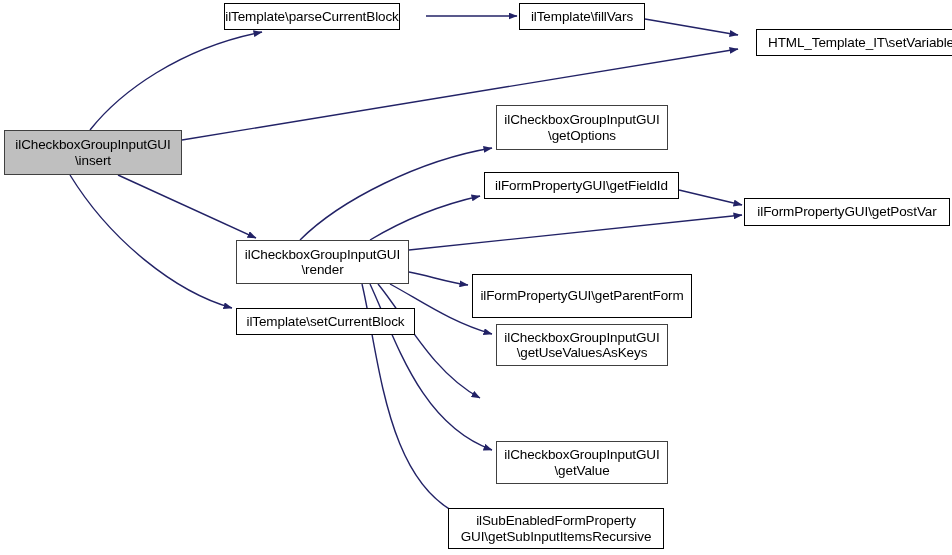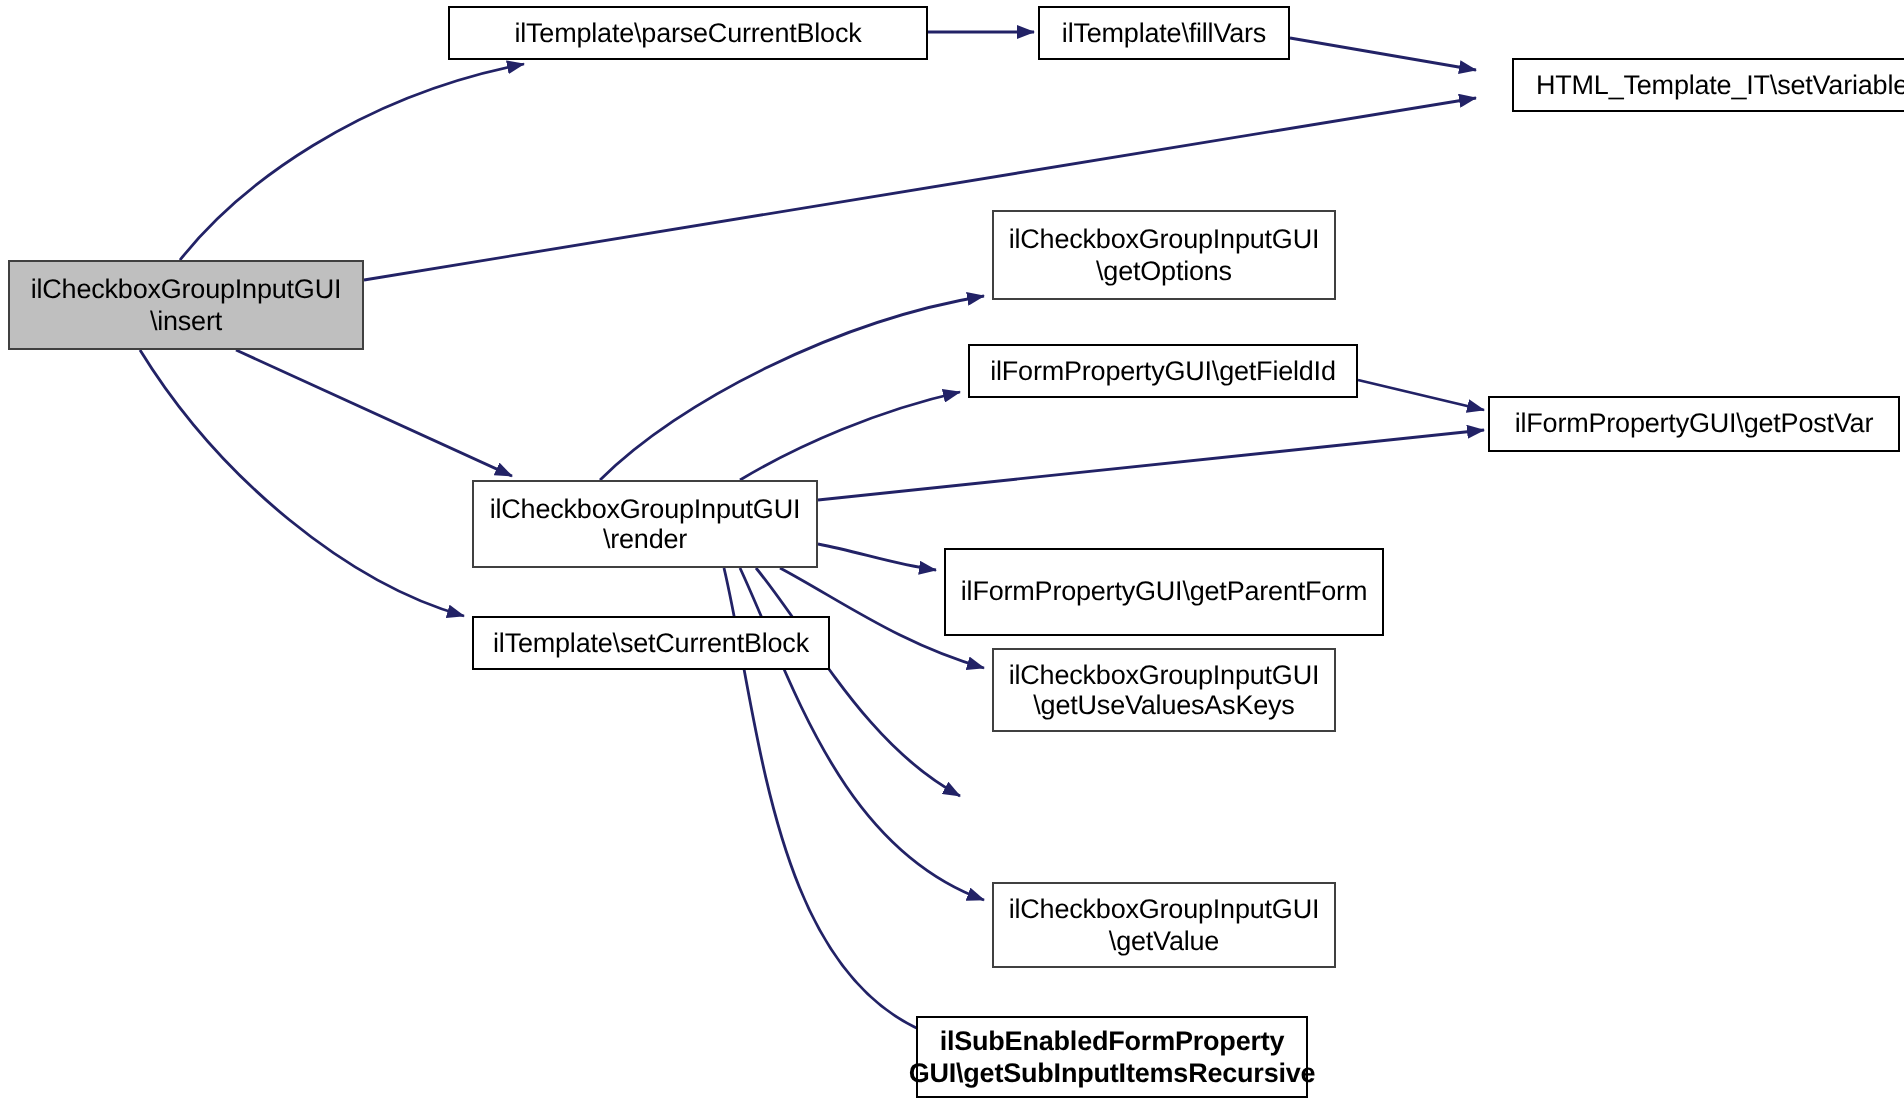--- a/index.html
+++ b/index.html
@@ -88,21 +88,21 @@
 
       <path d="M 362,284 C 380,360 386,490 468,518"></path>
 
       <path d="M 679,190 L 742,205"></path>
     </g>
   </svg>
 
   <div class="node current shaded" style="left:4px;top:130px;width:178px;height:45px;">ilCheckboxGroupInputGUI
 \insert</div>
 
-  <div class="node" style="left:224px;top:3px;width:240px;height:27px;">ilTemplate\parseCurrentBlock</div>
+  <div class="node" style="left:224px;top:3px;width:176px;height:27px;">ilTemplate\parseCurrentBlock</div>
 
   <div class="node" style="left:519px;top:3px;width:126px;height:27px;">ilTemplate\fillVars</div>
 
   <div class="node" style="left:740px;top:29px;width:210px;height:27px;margin-left:16px;">HTML_Template_IT\setVariable</div>
 
   <div class="node shaded" style="left:496px;top:105px;width:172px;height:45px;">ilCheckboxGroupInputGUI
 \getOptions</div>
 
   <div class="node" style="left:484px;top:172px;width:195px;height:27px;">ilFormPropertyGUI\getFieldId</div>
 
@@ -115,16 +115,16 @@
 
   <div class="node" style="left:236px;top:308px;width:179px;height:27px;text-align:right;">ilTemplate\setCurrentBlock</div>
 
   <div class="node shaded" style="left:496px;top:324px;width:172px;height:42px;">ilCheckboxGroupInputGUI
 \getUseValuesAsKeys</div>
 
 
   <div class="node shaded" style="left:496px;top:441px;width:172px;height:43px;">ilCheckboxGroupInputGUI
 \getValue</div>
 
-  <div class="node" style="left:458px;top:508px;width:196px;height:41px;font-weight:bold;">ilSubEnabledFormProperty
+  <div class="node" style="left:448px;top:508px;width:216px;height:41px;">ilSubEnabledFormProperty
 GUI\getSubInputItemsRecursive</div>
 
 </div>
 
 </body></html>

